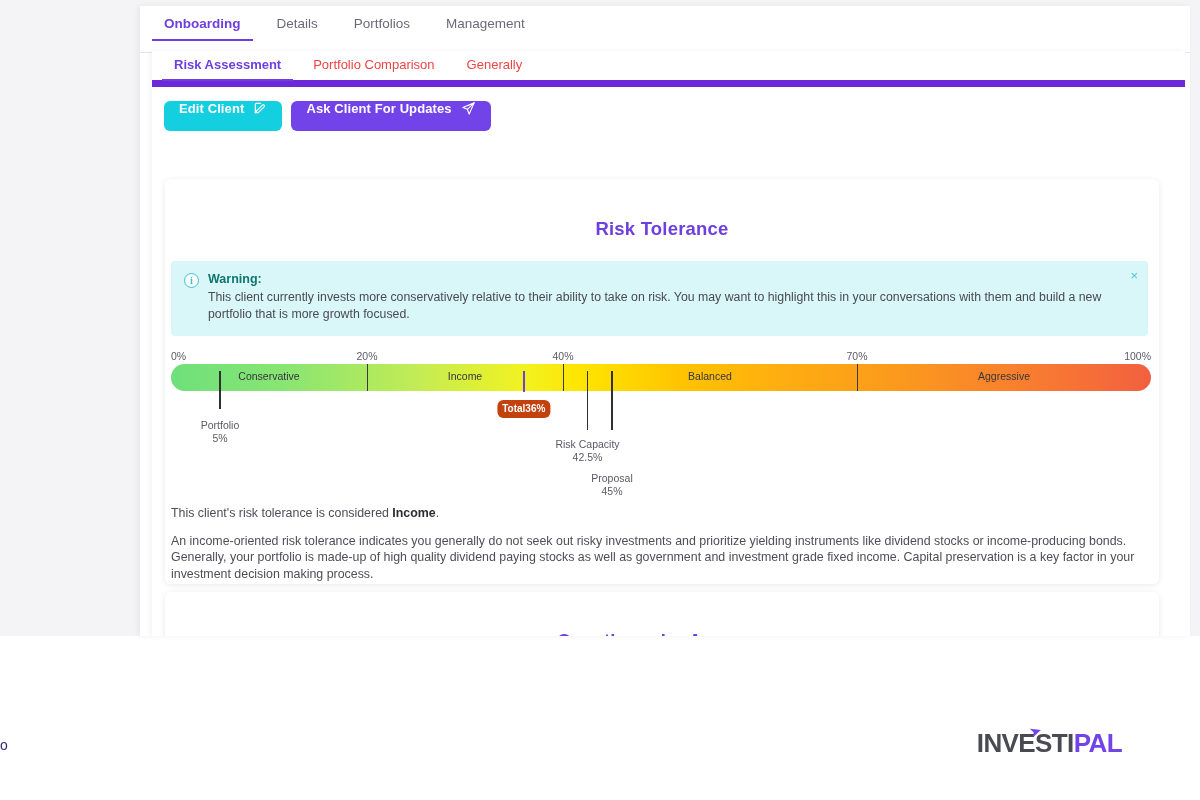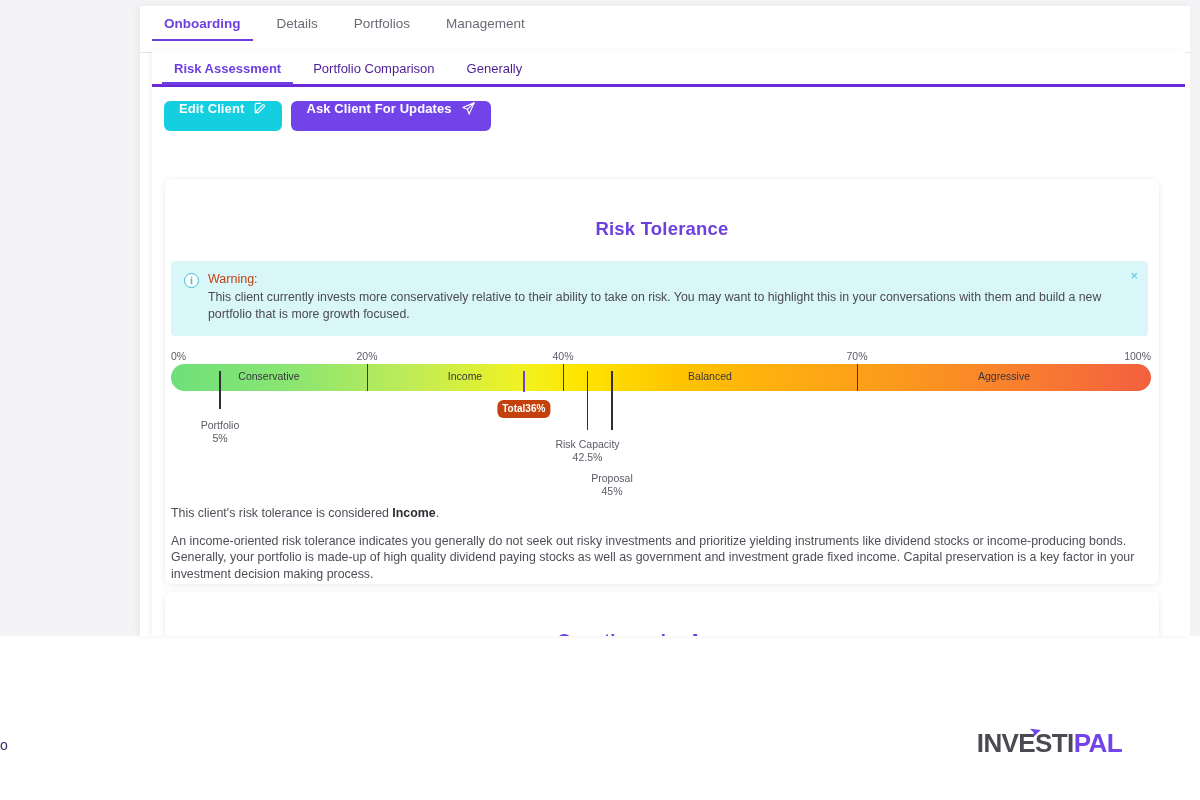--- a/index.html
+++ b/index.html
@@ -84,27 +84,27 @@
     height: 585px;
     background: #ffffff;
     box-shadow: -2px 0 5px rgba(0,0,0,0.05);
     overflow: hidden;
   }
 
   
   .tabs-secondary {
     height: 36px;
     display: flex;
-    align-items: center;
-    border-bottom: 3px solid #6d28d9;
+    align-items: flex-end;
+    border-bottom: 7px solid #6d28d9;
     padding-left: 6px;
   }
   .tab-s {
     font-size: 13px;
-    color: #4c1d95;
+    color: #ef4444;
     padding: 9px 16px 8px 16px;
     position: relative;
     cursor: pointer;
     white-space: nowrap;
   }
   .tab-s.active {
     color: #6d3fe0;
     font-weight: 600;
   }
   .tab-s.active::after {
@@ -183,22 +183,22 @@
     font-size: 10.5px;
     line-height: 13px;
     text-align: center;
     font-family: "Liberation Serif", serif;
     font-weight: 700;
     background: #ffffff;
   }
   .alert-body { flex: 1 1 auto; }
   .alert-title {
     font-size: 12.5px;
-    font-weight: 400;
-    color: #c2410c;
+    font-weight: 700;
+    color: #0f766e;
     margin-bottom: 3px;
   }
   .alert-text {
     font-size: 12.3px;
     line-height: 17px;
     color: #4a4a52;
   }
   .alert-close {
     position: absolute;
     right: 10px;

